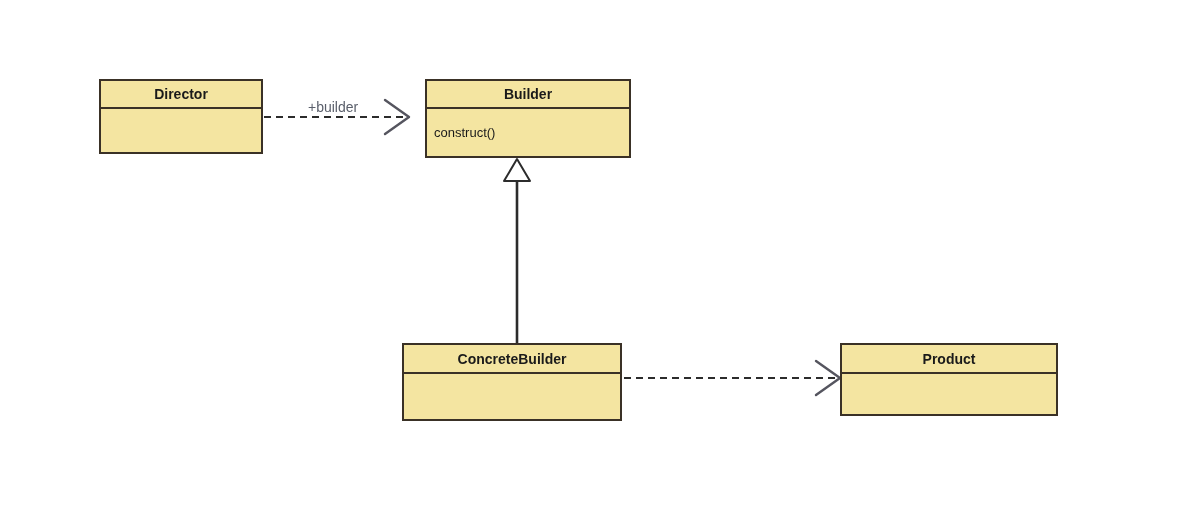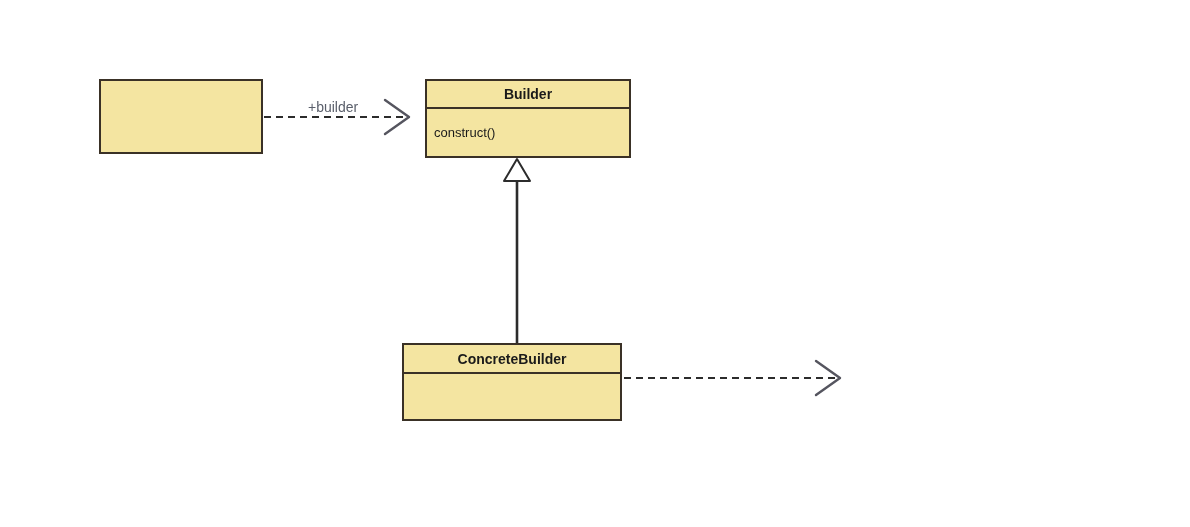--- a/index.html
+++ b/index.html
@@ -106,26 +106,31 @@
      Product (dashed, open arrowhead) --&gt;
     <g>
       <line x1="624" y1="378" x2="836" y2="378" stroke="#2c2c2c" stroke-width="2" stroke-dasharray="7,5"></line>
       <polyline points="816,361 840,378 816,395" fill="none" stroke="#55555f" stroke-width="2.4" stroke-linecap="round" stroke-linejoin="round"></polyline>
     </g>
   </svg>
 
   <div id="label-builder-role" class="edge-label">+builder</div>
 
   <div id="class-director" class="uml-class">
+    <div class="uml-class-name">Director</div>
   </div>
 
   <div id="class-builder" class="uml-class">
     <div class="uml-class-name">Builder</div>
     <div class="uml-compartment">construct()</div>
   </div>
 
   <div id="class-concretebuilder" class="uml-class">
     <div class="uml-class-name">ConcreteBuilder</div>
     <div class="uml-compartment empty-compartment"></div>
   </div>
 
+  <div id="class-product" class="uml-class">
+    <div class="uml-class-name">Product</div>
+    <div class="uml-compartment empty-compartment"></div>
+  </div>
 
 </div>
 
 </body></html>

